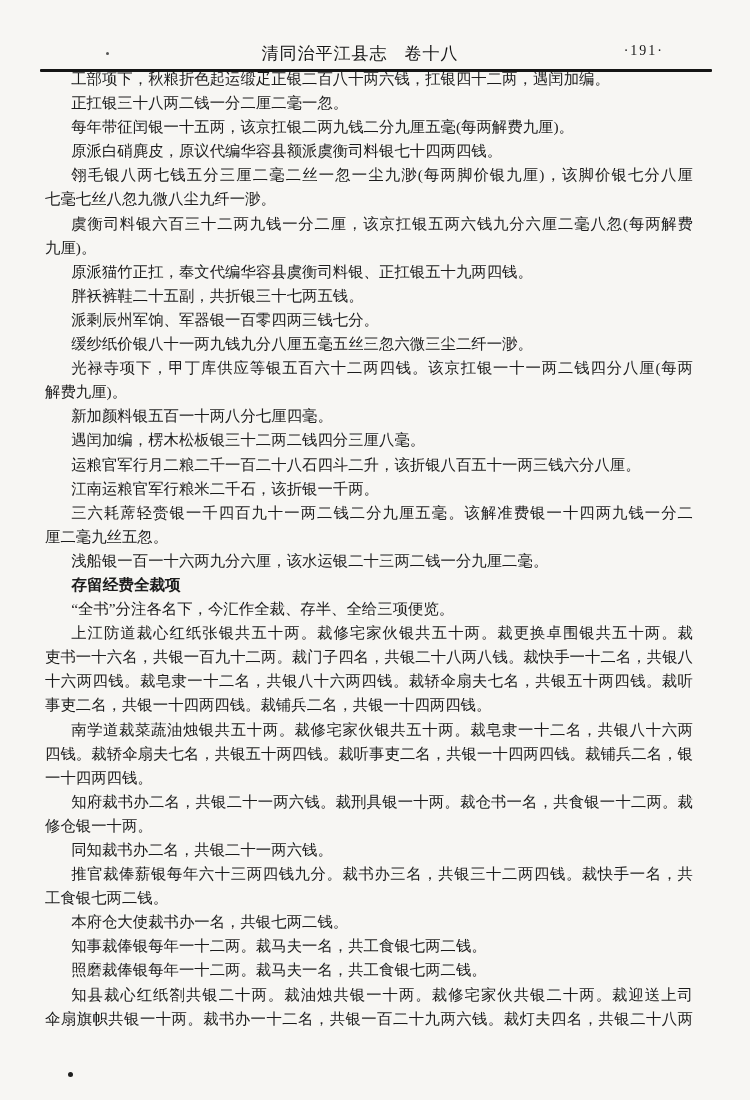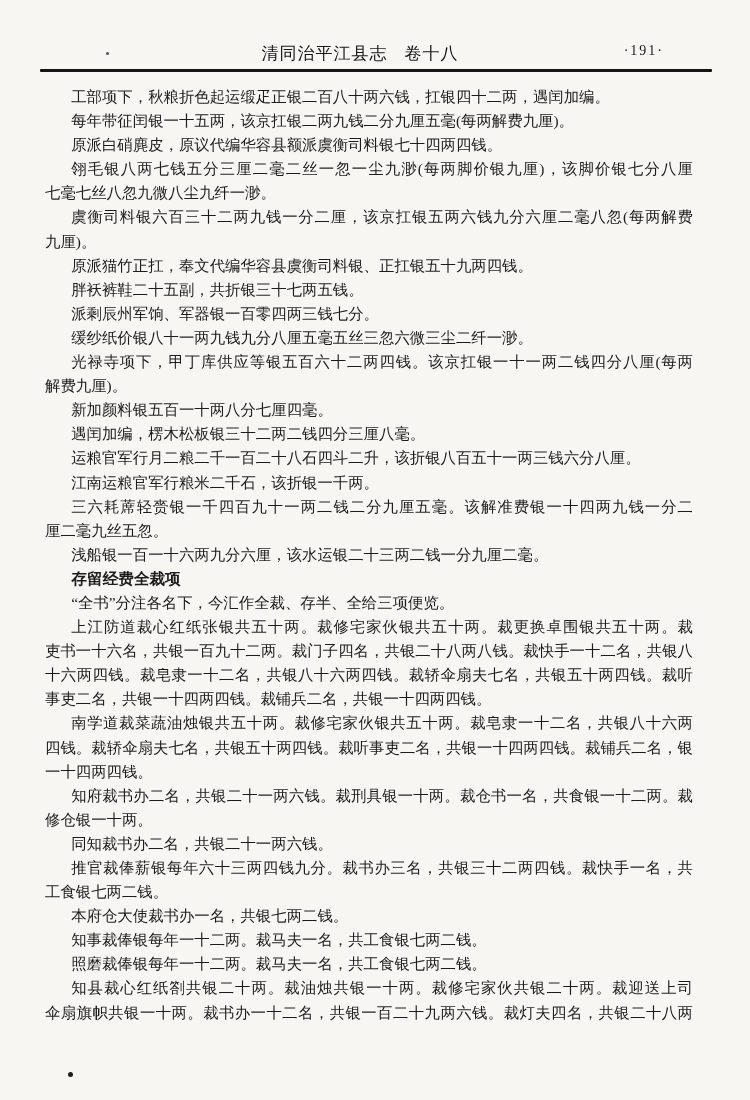--- a/index.html
+++ b/index.html
@@ -23,21 +23,21 @@
     position:absolute;top:43px;right:86px;
     font-size:14px;color:#161616;letter-spacing:2px;white-space:nowrap;
   }
   .rule{
     position:absolute;top:69px;left:40px;right:38px;height:3px;
     background:#151515;border-radius:1px;
   }
 
   
   .body-text{
-    position:absolute;top:85px;left:45px;width:648px;
+    position:absolute;top:67px;left:45px;width:648px;
     font-size:15.4px;line-height:24.1px;color:#1c1c1c;
   }
   .line{height:24.1px;overflow:visible;white-space:nowrap;}
   .line.fill{
     white-space:normal;
     text-align:justify;
     text-align-last:justify;
   }
   .line.first{text-indent:1.7em;}
   .para.heading .line{
@@ -59,20 +59,23 @@
     <span>清同治平江县志</span><span class="vol">卷十八</span>
   </div>
 
   <div class="page-num">·191·</div>
 
   <div class="rule"></div>
 
   <div class="body-text">
       <div class="para">
         <div class="line first">工部项下，秋粮折色起运缎疋正银二百八十两六钱，扛银四十二两，遇闰加编。</div>
+      </div>
+      <div class="para">
+        <div class="line first">正扛银三十八两二钱一分二厘二毫一忽。</div>
       </div>
       <div class="para">
         <div class="line first">每年带征闰银一十五两，该京扛银二两九钱二分九厘五毫(每两解费九厘)。</div>
       </div>
       <div class="para">
         <div class="line first">原派白硝麂皮，原议代编华容县额派虞衡司料银七十四两四钱。</div>
       </div>
       <div class="para">
         <div class="line first fill">翎毛银八两七钱五分三厘二毫二丝一忽一尘九渺(每两脚价银九厘)，该脚价银七分八厘</div>
         <div class="line">七毫七丝八忽九微八尘九纤一渺。</div>

